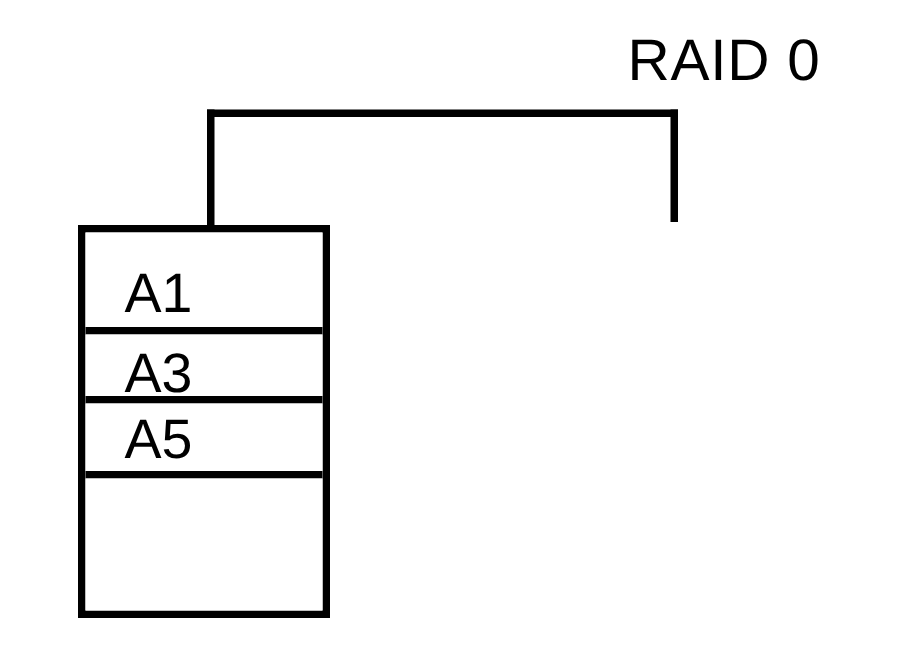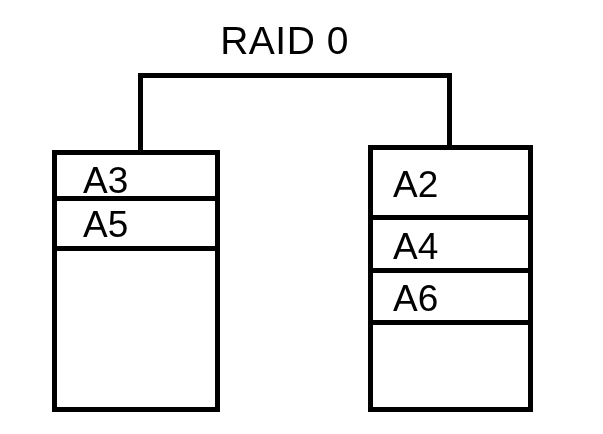--- a/index.html
+++ b/index.html
@@ -15,24 +15,24 @@
   #canvas {
     position: relative;
     width: 603px;
     height: 434px;
     background: #ffffff;
     overflow: hidden;
   }
   
   #diagram-title {
     position: absolute;
-    left: 12px;
+    left: 2px;
     top: 18px;
     width: 545px;
-    text-align: center;
+    text-align: right;
     font-size: 39px;
     line-height: 46px;
     font-weight: 400;
     color: #000000;
     letter-spacing: 0.5px;
     white-space: nowrap;
   }
   
   #connector-group {
     position: absolute;
@@ -132,39 +132,28 @@
 
   <div id="diagram-title">RAID 0</div>
 
   <div id="connector-group">
     <div class="bus-line" id="bus-horizontal"></div>
     <div class="bus-line" id="bus-drop-left"></div>
     <div class="bus-line" id="bus-drop-right"></div>
   </div>
 
   <div class="disk" id="disk-0">
+    <div class="stripe-cell c0">
+      <span class="stripe-label">A1</span>
+    </div>
     <div class="stripe-cell c1">
       <span class="stripe-label">A3</span>
     </div>
     <div class="stripe-cell c2">
       <span class="stripe-label">A5</span>
     </div>
     <div class="stripe-cell c3 last">
       <span class="stripe-label"></span>
     </div>
   </div>
 
-  <div class="disk" id="disk-1">
-    <div class="stripe-cell c0">
-      <span class="stripe-label">A2</span>
-    </div>
-    <div class="stripe-cell c1">
-      <span class="stripe-label">A4</span>
-    </div>
-    <div class="stripe-cell c2">
-      <span class="stripe-label">A6</span>
-    </div>
-    <div class="stripe-cell c3 last">
-      <span class="stripe-label"></span>
-    </div>
-  </div>
 
 </div>
 
 </body></html>

